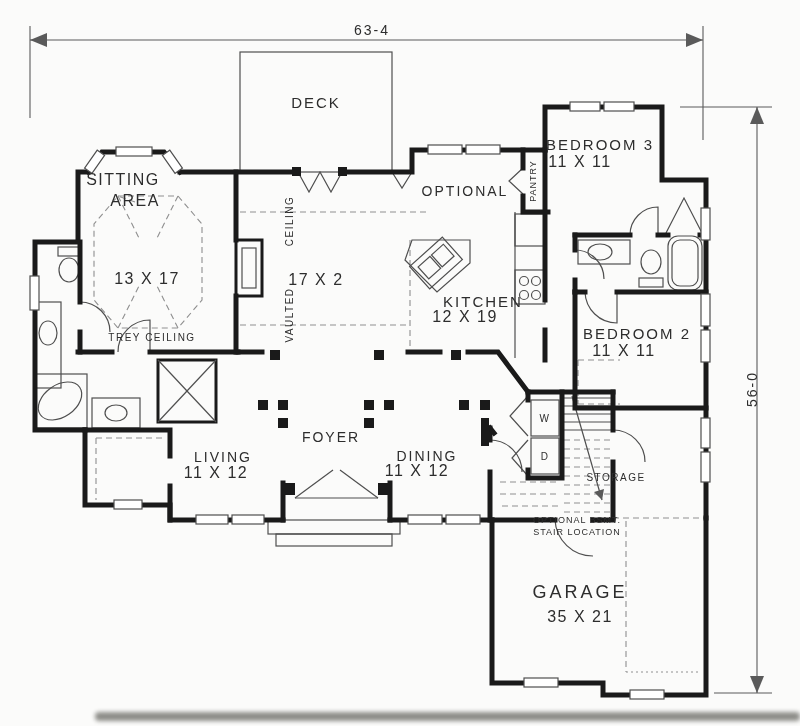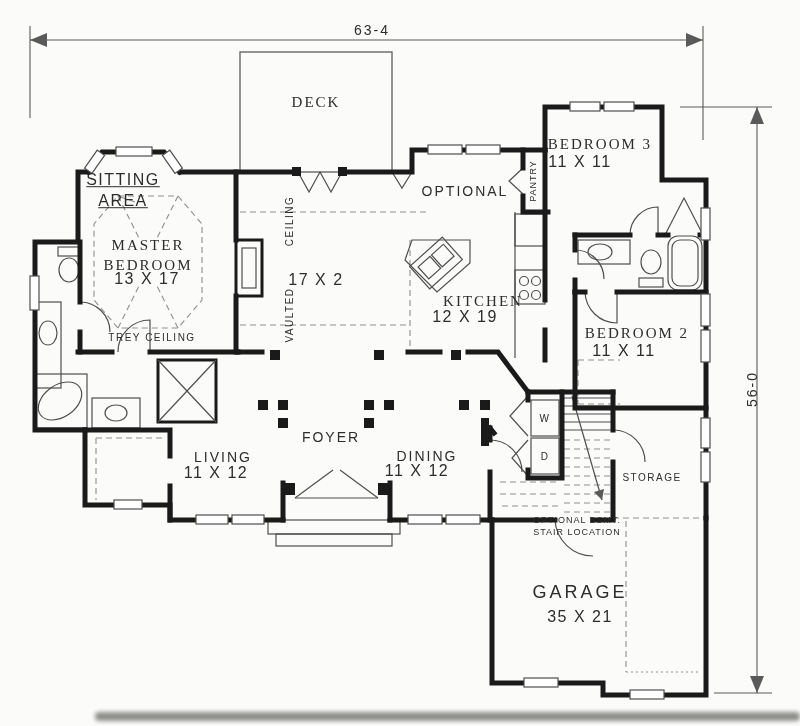--- a/index.html
+++ b/index.html
@@ -21,27 +21,27 @@
   .dot{stroke:var(--dashed);stroke-width:1.1;fill:none;stroke-dasharray:2 3;}
   .blk{fill:var(--wall);stroke:none;}
   .dim{stroke:var(--dim);stroke-width:1.1;fill:none;}
   .dimf{fill:var(--dim);stroke:none;}
   
   .lbl{
     position:absolute;transform:translate(-50%,-50%);
     color:var(--text);letter-spacing:2px;text-align:center;
     white-space:pre-line;line-height:1.3;font-size:13px;
   }
-  .tal{text-align:center;text-decoration:underline;}
+  .tal{text-align:right;}
   .rot{transform:translate(-50%,-50%) rotate(-90deg);}
   .fs9{font-size:9px;letter-spacing:1px;}
   .fs10{font-size:10px;letter-spacing:1.5px;}
   .fs12{font-size:16px;letter-spacing:1.5px;}
   .fs14{font-size:14px;}
-  .fs15{font-size:15px;font-family:Liberation Serif, serif;}
+  .fs15{font-size:15px;}
   .fs18{font-size:18px;letter-spacing:3px;}
   .scan-smudge{
     position:absolute;left:95px;top:712px;width:705px;height:9px;
     background:#46463f;opacity:.6;filter:blur(2px);border-radius:4px;
   }
 </style>
 </head>
 <body>
 
 <div class="plan">
@@ -285,22 +285,20 @@
       <rect class="blk" x="283" y="483" width="12" height="12"></rect>
       <rect class="blk" x="378" y="483" width="12" height="12"></rect>
     </g>
   </svg>
 
   <div class="lbl fs15" style="left:316px;top:103px">DECK</div>
 
   <div class="lbl fs12 tal" style="left:123px;top:191px">SITTING
 AREA</div>
 
-  <div class="lbl fs15" style="left:148px;top:255px">MASTER
-BEDROOM</div>
   <div class="lbl fs12" style="left:147px;top:279px">13 X 17</div>
 
   <div class="lbl fs10" style="left:152px;top:337px">TREY CEILING</div>
 
   <div class="lbl fs12" style="left:316px;top:280px">17 X 2</div>
 
   <div class="lbl fs10 rot" style="left:289px;top:315px">VAULTED</div>
   <div class="lbl fs10 rot" style="left:289px;top:221px">CEILING</div>
 
   <div class="lbl fs14" style="left:465px;top:191px">OPTIONAL</div>
@@ -320,21 +318,21 @@
   <div class="lbl fs12" style="left:216px;top:473px">11 X 12</div>
 
   <div class="lbl fs14" style="left:331px;top:437px">FOYER</div>
 
   <div class="lbl fs14" style="left:427px;top:456px">DINING</div>
   <div class="lbl fs12" style="left:417px;top:471px">11 X 12</div>
 
   <div class="lbl fs10" style="left:545px;top:418px">W</div>
   <div class="lbl fs10" style="left:545px;top:456px">D</div>
 
-  <div class="lbl fs10" style="left:652px;top:477px">STORAGE</div>
+  <div class="lbl fs10" style="left:616px;top:477px">STORAGE</div>
 
   <div class="lbl fs9" style="left:577px;top:527px">OPTIONAL BSMT.
 STAIR LOCATION</div>
 
   <div class="lbl fs18" style="left:580px;top:593px">GARAGE</div>
   <div class="lbl fs12" style="left:580px;top:617px">35 X 21</div>
 
   <div class="lbl fs14" style="left:372px;top:30px">63-4</div>
   <div class="lbl fs14 rot" style="left:752px;top:389px">56-0</div>
 

